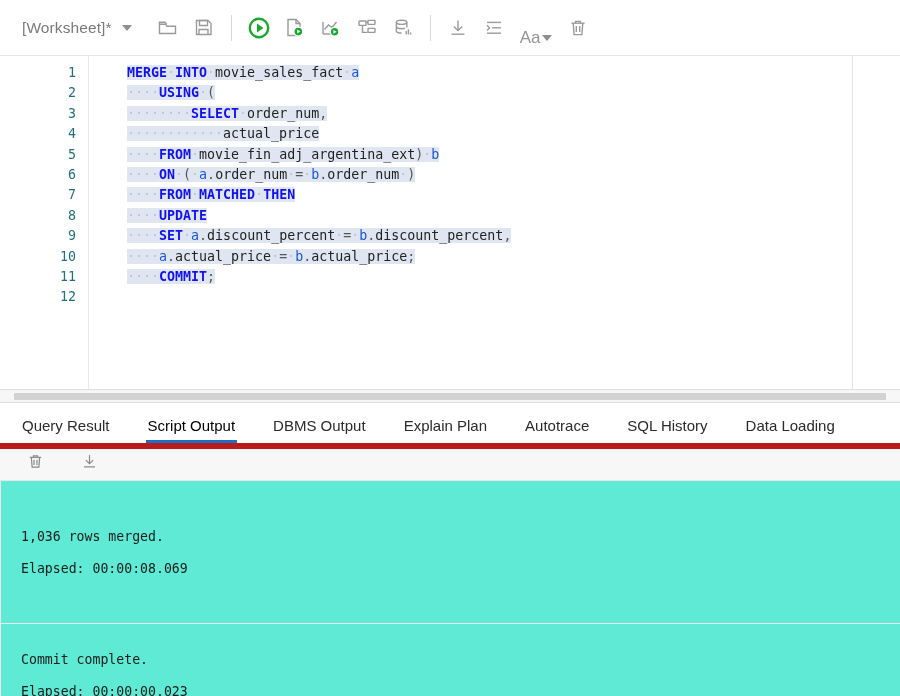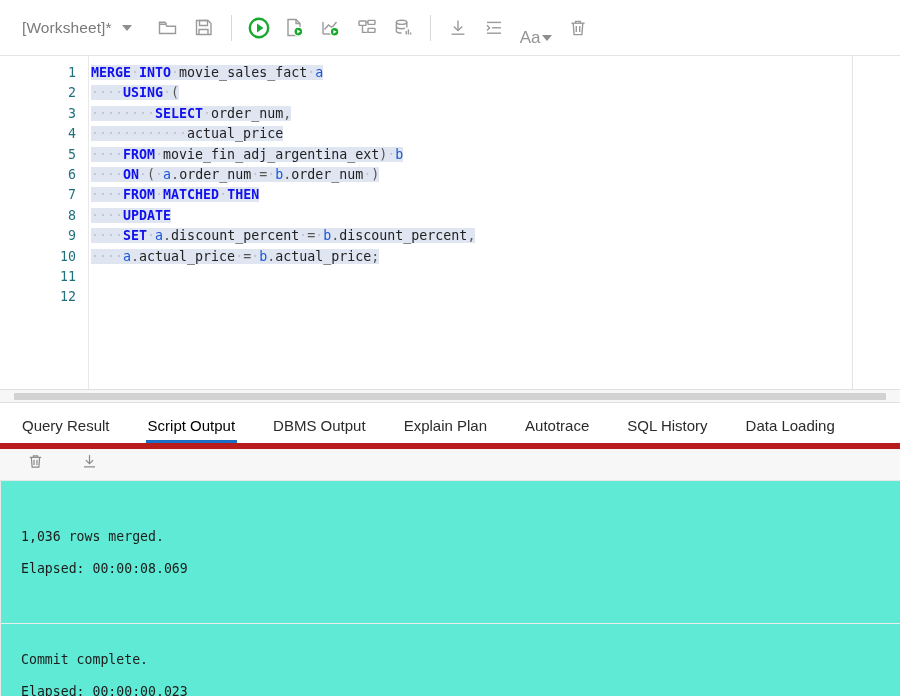--- a/index.html
+++ b/index.html
@@ -110,20 +110,21 @@
     overflow: hidden;
   }
 
   .code-line {
     font-family: "DejaVu Sans Mono", monospace;
     font-size: 13.3px;
     line-height: 20.4px;
     white-space: pre;
     height: 20.4px;
     padding-left: 2px;
+    margin-left: 36px;
   }
   .code-line .sel {
     background: #dfe6f2;
   }
 
   .kw   { color: #1111ee; font-weight: bold; }
   .id   { color: #222222; }
   .al   { color: #1a56db; }
   .op   { color: #555555; }
   .ws-dot { color: #b9c4d4; }
@@ -365,20 +366,21 @@
           <div class="code-line"><span class="sel"><span class="kw">MERGE</span><span class="ws-dot">·</span><span class="kw">INTO</span><span class="ws-dot">·</span><span class="id">movie_sales_fact</span><span class="ws-dot">·</span><span class="al">a</span></span></div>
           <div class="code-line"><span class="sel"><span class="ws-dot">····</span><span class="kw">USING</span><span class="ws-dot">·</span><span class="op">(</span></span></div>
           <div class="code-line"><span class="sel"><span class="ws-dot">········</span><span class="kw">SELECT</span><span class="ws-dot">·</span><span class="id">order_num</span><span class="op">,</span></span></div>
           <div class="code-line"><span class="sel"><span class="ws-dot">············</span><span class="id">actual_price</span></span></div>
           <div class="code-line"><span class="sel"><span class="ws-dot">····</span><span class="kw">FROM</span><span class="ws-dot">·</span><span class="id">movie_fin_adj_argentina_ext</span><span class="op">)</span><span class="ws-dot">·</span><span class="al">b</span></span></div>
           <div class="code-line"><span class="sel"><span class="ws-dot">····</span><span class="kw">ON</span><span class="ws-dot">·</span><span class="op">(</span><span class="ws-dot">·</span><span class="al">a</span><span class="op">.</span><span class="id">order_num</span><span class="ws-dot">·</span><span class="op">=</span><span class="ws-dot">·</span><span class="al">b</span><span class="op">.</span><span class="id">order_num</span><span class="ws-dot">·</span><span class="op">)</span></span></div>
           <div class="code-line"><span class="sel"><span class="ws-dot">····</span><span class="kw">FROM</span><span class="ws-dot">·</span><span class="kw">MATCHED</span><span class="ws-dot">·</span><span class="kw">THEN</span></span></div>
           <div class="code-line"><span class="sel"><span class="ws-dot">····</span><span class="kw">UPDATE</span></span></div>
           <div class="code-line"><span class="sel"><span class="ws-dot">····</span><span class="kw">SET</span><span class="ws-dot">·</span><span class="al">a</span><span class="op">.</span><span class="id">discount_percent</span><span class="ws-dot">·</span><span class="op">=</span><span class="ws-dot">·</span><span class="al">b</span><span class="op">.</span><span class="id">discount_percent</span><span class="op">,</span></span></div>
           <div class="code-line"><span class="sel"><span class="ws-dot">····</span><span class="al">a</span><span class="op">.</span><span class="id">actual_price</span><span class="ws-dot">·</span><span class="op">=</span><span class="ws-dot">·</span><span class="al">b</span><span class="op">.</span><span class="id">actual_price</span><span class="op">;</span></span></div>
+          <div class="code-line"><span class="sel"><span class="ws-dot">····</span><span class="kw">COMMIT</span><span class="op">;</span></span></div>
         </div>
     </div>
   </div>
 
   <div class="splitter">
     <div class="bar"></div>
   </div>
 
   <div class="result-panel">
 

